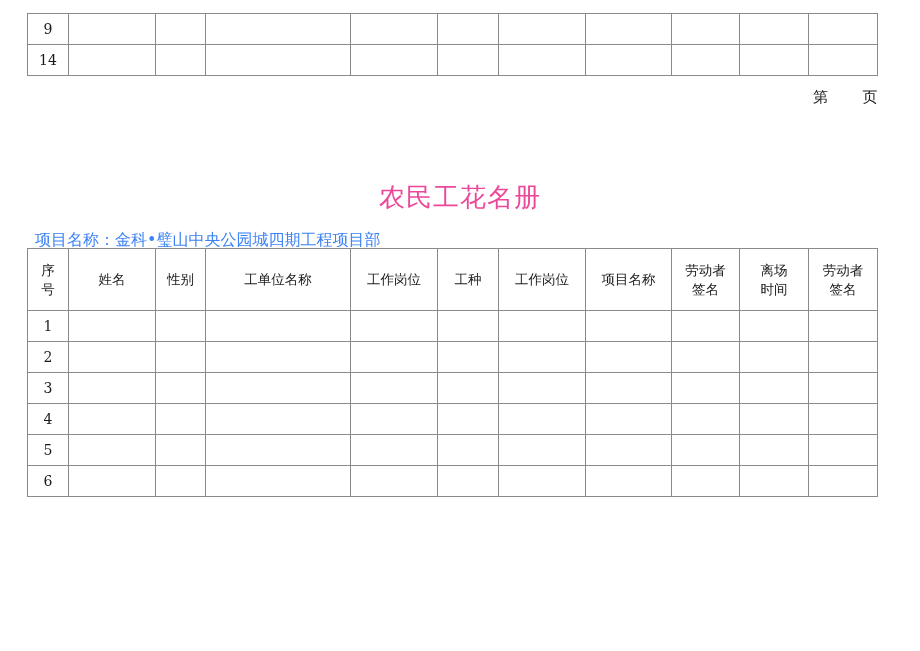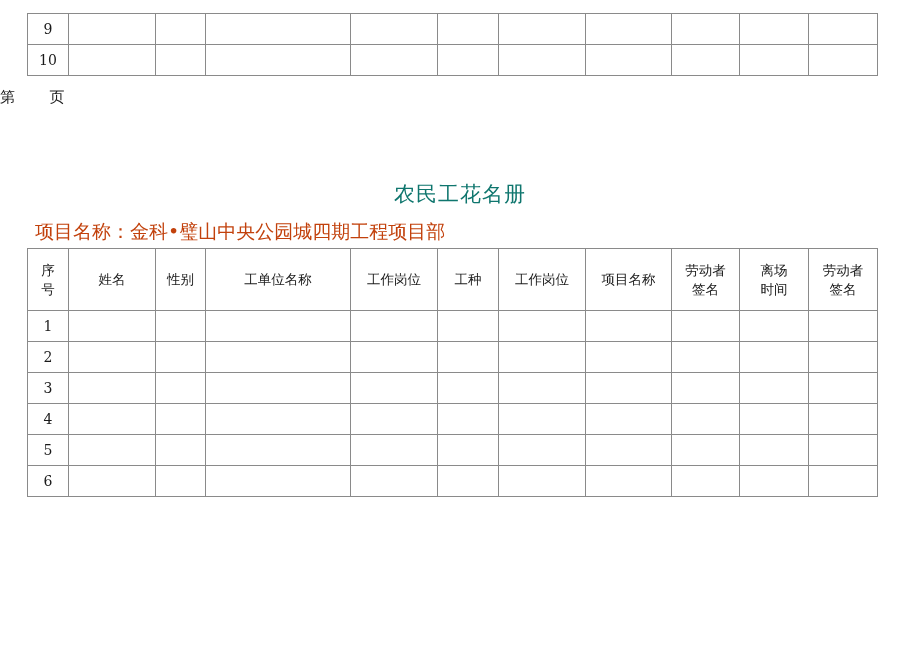--- a/index.html
+++ b/index.html
@@ -60,51 +60,52 @@
     font-size: 14px;
     font-family: "DejaVu Serif", "Liberation Serif", serif;
   }
 
   
   .page-number {
     position: absolute;
     left: 0;
     top: 88px;
     width: 878px;
+    text-align: right;
     font-size: 15px;
     letter-spacing: 0.5px;
     color: #1a1a1a;
   }
   .page-number .gap {
     display: inline-block;
     width: 34px;
   }
 
   
   .doc-title {
     position: absolute;
     left: 0;
     top: 180px;
     width: 920px;
     text-align: center;
-    font-size: 21px;
+    font-size: 26px;
     letter-spacing: 1px;
-    color: #0f766e;
+    color: #ec4899;
     font-family: "DejaVu Serif", "Liberation Serif", serif;
   }
 
   
   .meta-row {
     position: absolute;
     left: 35px;
-    top: 219px;
+    top: 230px;
     width: 850px;
     height: 22px;
-    font-size: 19px;
-    color: #c2410c;
+    font-size: 16px;
+    color: #3b82f6;
   }
   .meta-project {
     position: absolute;
     left: 0;
     top: 0;
     white-space: nowrap;
   }
   .meta-unit {
     position: absolute;
     left: 588px;
@@ -182,21 +183,21 @@
           <td></td>
           <td></td>
           <td></td>
           <td></td>
           <td></td>
           <td></td>
           <td></td>
           <td></td>
         </tr>
         <tr>
-          <td class="seq">10</td>
+          <td class="seq">14</td>
           <td></td>
           <td></td>
           <td></td>
           <td></td>
           <td></td>
           <td></td>
           <td></td>
           <td></td>
           <td></td>
           <td></td>

